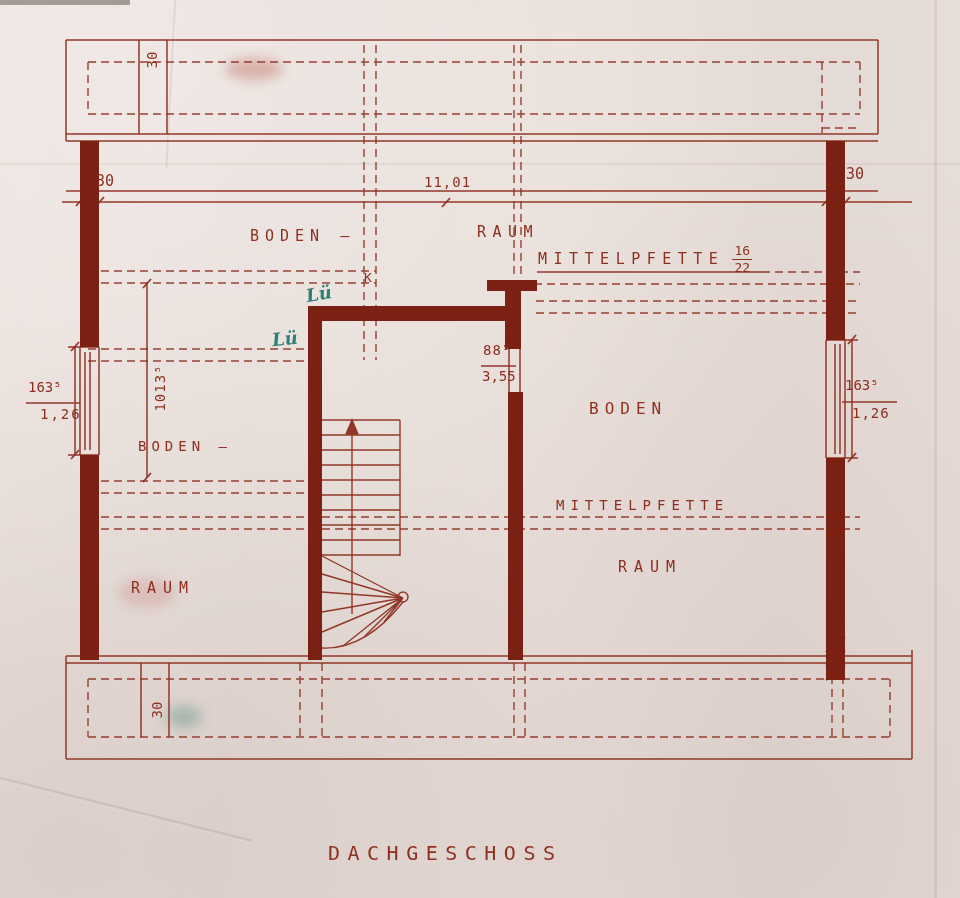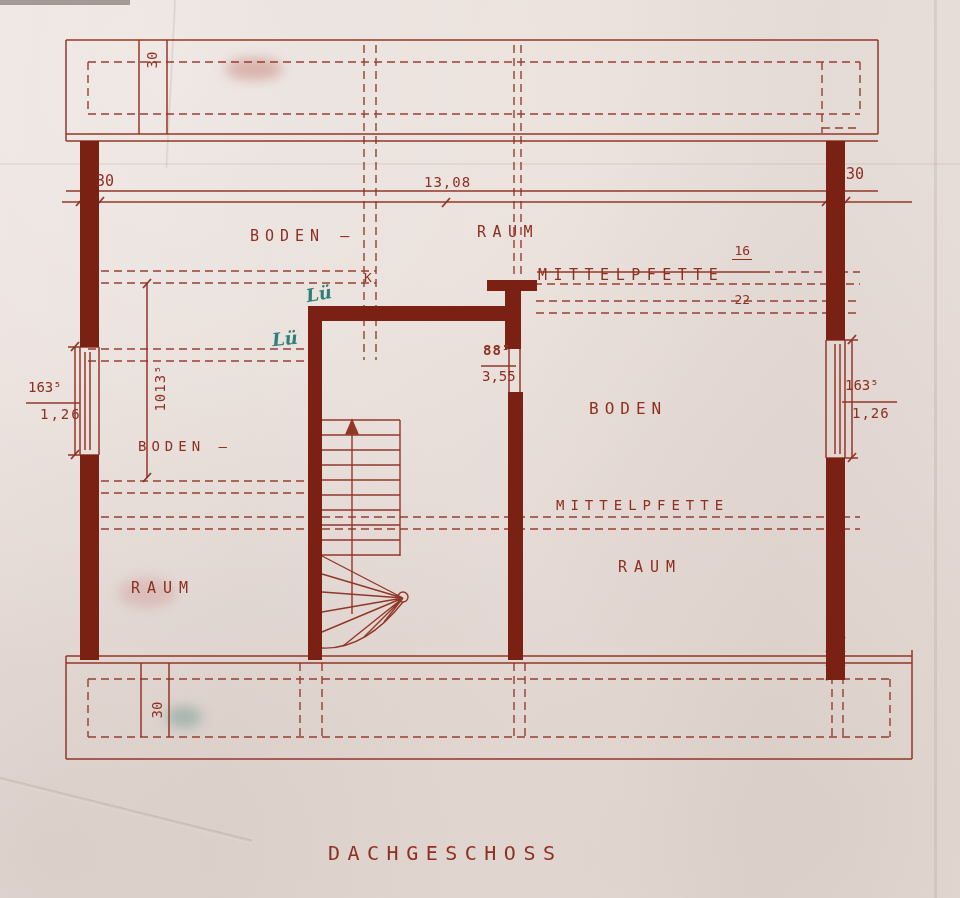--- a/index.html
+++ b/index.html
@@ -22,21 +22,21 @@
     position:absolute; color:#8e2f1f; white-space:nowrap;
     font-family:"DejaVu Sans Mono", monospace;
   }
   .green {
     color:#2b8177; font-family:"DejaVu Serif", serif; font-style:italic;
     font-weight:bold;
   }
   .frac { display:inline-flex; flex-direction:column; align-items:center;
           font-size:13px; line-height:1.05;justify-content:flex-end; }
   .frac .num { padding:0 2px 1px; border-bottom:1.6px solid #8e2f1f; }
-  .frac .den { padding-top:1px;margin-top:32px; }
+  .frac .den { padding-top:1px; }
   .smudge { position:absolute; border-radius:50%; filter:blur(6px); pointer-events:none; }
   .crease { position:absolute; pointer-events:none; }
 </style>
 </head>
 <body>
 
 <div class="paper"></div>
 
 <div class="smudge" style="left:225px;top:58px;width:58px;height:22px;background:rgba(165,45,30,.28);"></div>
 <div class="smudge" style="left:118px;top:578px;width:58px;height:30px;background:rgba(190,85,85,.20);"></div>
@@ -122,39 +122,39 @@
     <path d="M322,648 Q365,650 403,602"></path>
     <circle cx="403" cy="597" r="5"></circle>
     <path d="M352,614 V432"></path>
     <polygon points="352,420 346,434 358,434" fill="#8e2f1f"></polygon>
   </g>
 </svg>
 
 <div class="lbl" style="left:138px;top:52px;width:28px;text-align:center;font-size:14px;transform:rotate(-90deg);">30</div>
 
 <div class="lbl" style="left:96px;top:172px;font-size:15px;">30</div>
-<div class="lbl" style="left:424px;top:174px;font-size:14px;letter-spacing:1px;">13,08</div>
+<div class="lbl" style="left:424px;top:174px;font-size:14px;letter-spacing:1px;">11,01</div>
 <div class="lbl" style="left:846px;top:165px;font-size:15px;">30</div>
 
 <div class="lbl" style="left:250px;top:227px;font-size:15px;letter-spacing:6px;">BODEN –</div>
 <div class="lbl" style="left:477px;top:223px;font-size:15px;letter-spacing:6.5px;">RAUM</div>
 
 <div class="lbl" style="left:538px;top:244px;display:flex;align-items:center;gap:8px;">
   <span style="font-size:15px;letter-spacing:6.5px;">MITTELPFETTE</span>
   <span class="frac">
     <span class="num">16</span>
     <span class="den">22</span>
   </span>
 </div>
 
 <div class="lbl" style="left:364px;top:270px;font-size:13px;">K</div>
 <div class="lbl green" style="left:306px;top:283px;font-size:18px;transform:rotate(-10deg);">Lü</div>
 <div class="lbl green" style="left:272px;top:328px;font-size:18px;transform:rotate(-6deg);">Lü</div>
 
-<div class="lbl" style="left:483px;top:342px;font-size:14px;letter-spacing:1px;font-weight:bold;">88⁵</div>
+<div class="lbl" style="left:483px;top:342px;font-size:14px;letter-spacing:1px;">88⁵</div>
 <div class="lbl" style="left:482px;top:368px;font-size:14px;">3,55</div>
 
 <div class="lbl" style="left:28px;top:379px;font-size:14px;">163⁵</div>
 <div class="lbl" style="left:40px;top:406px;font-size:14px;letter-spacing:2px;">1,26</div>
 
 <div class="lbl" style="left:128px;top:380px;width:64px;text-align:center;font-size:14px;letter-spacing:1px;transform:rotate(-90deg);">1013⁵</div>
 
 <div class="lbl" style="left:138px;top:438px;font-size:14px;letter-spacing:5px;">BODEN –</div>
 <div class="lbl" style="left:589px;top:399px;font-size:16px;letter-spacing:6px;">BODEN</div>
 

